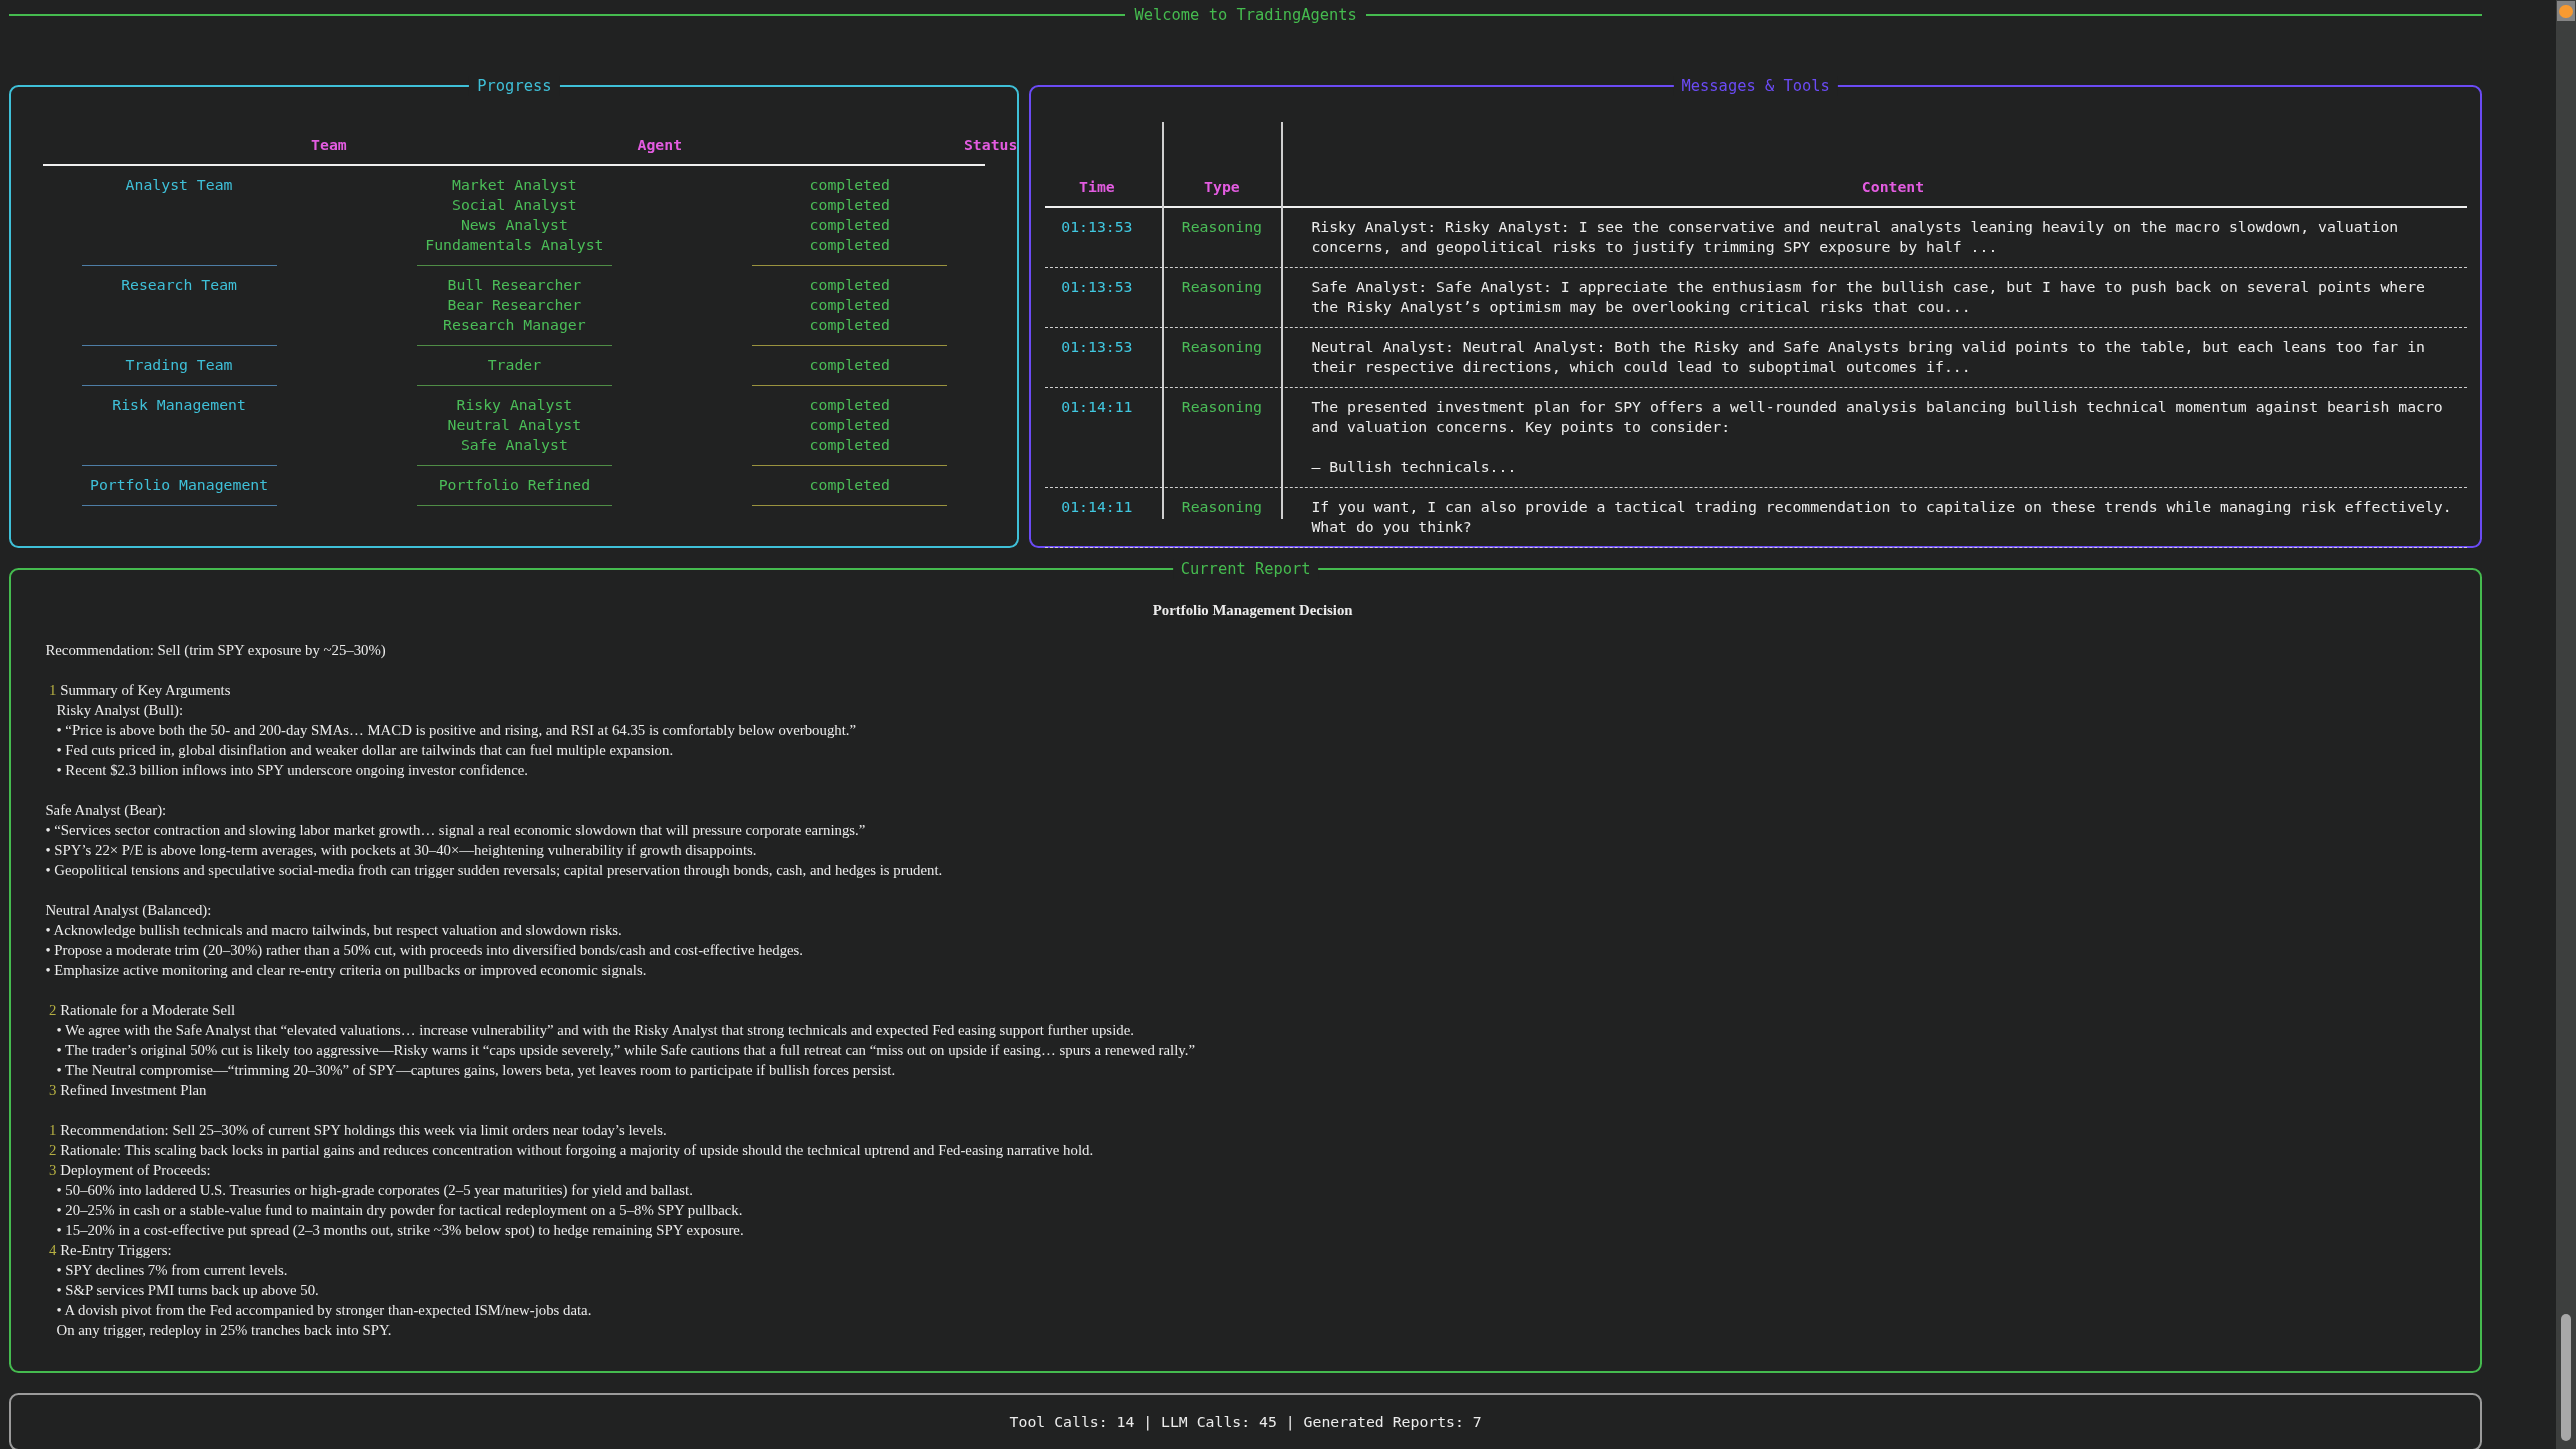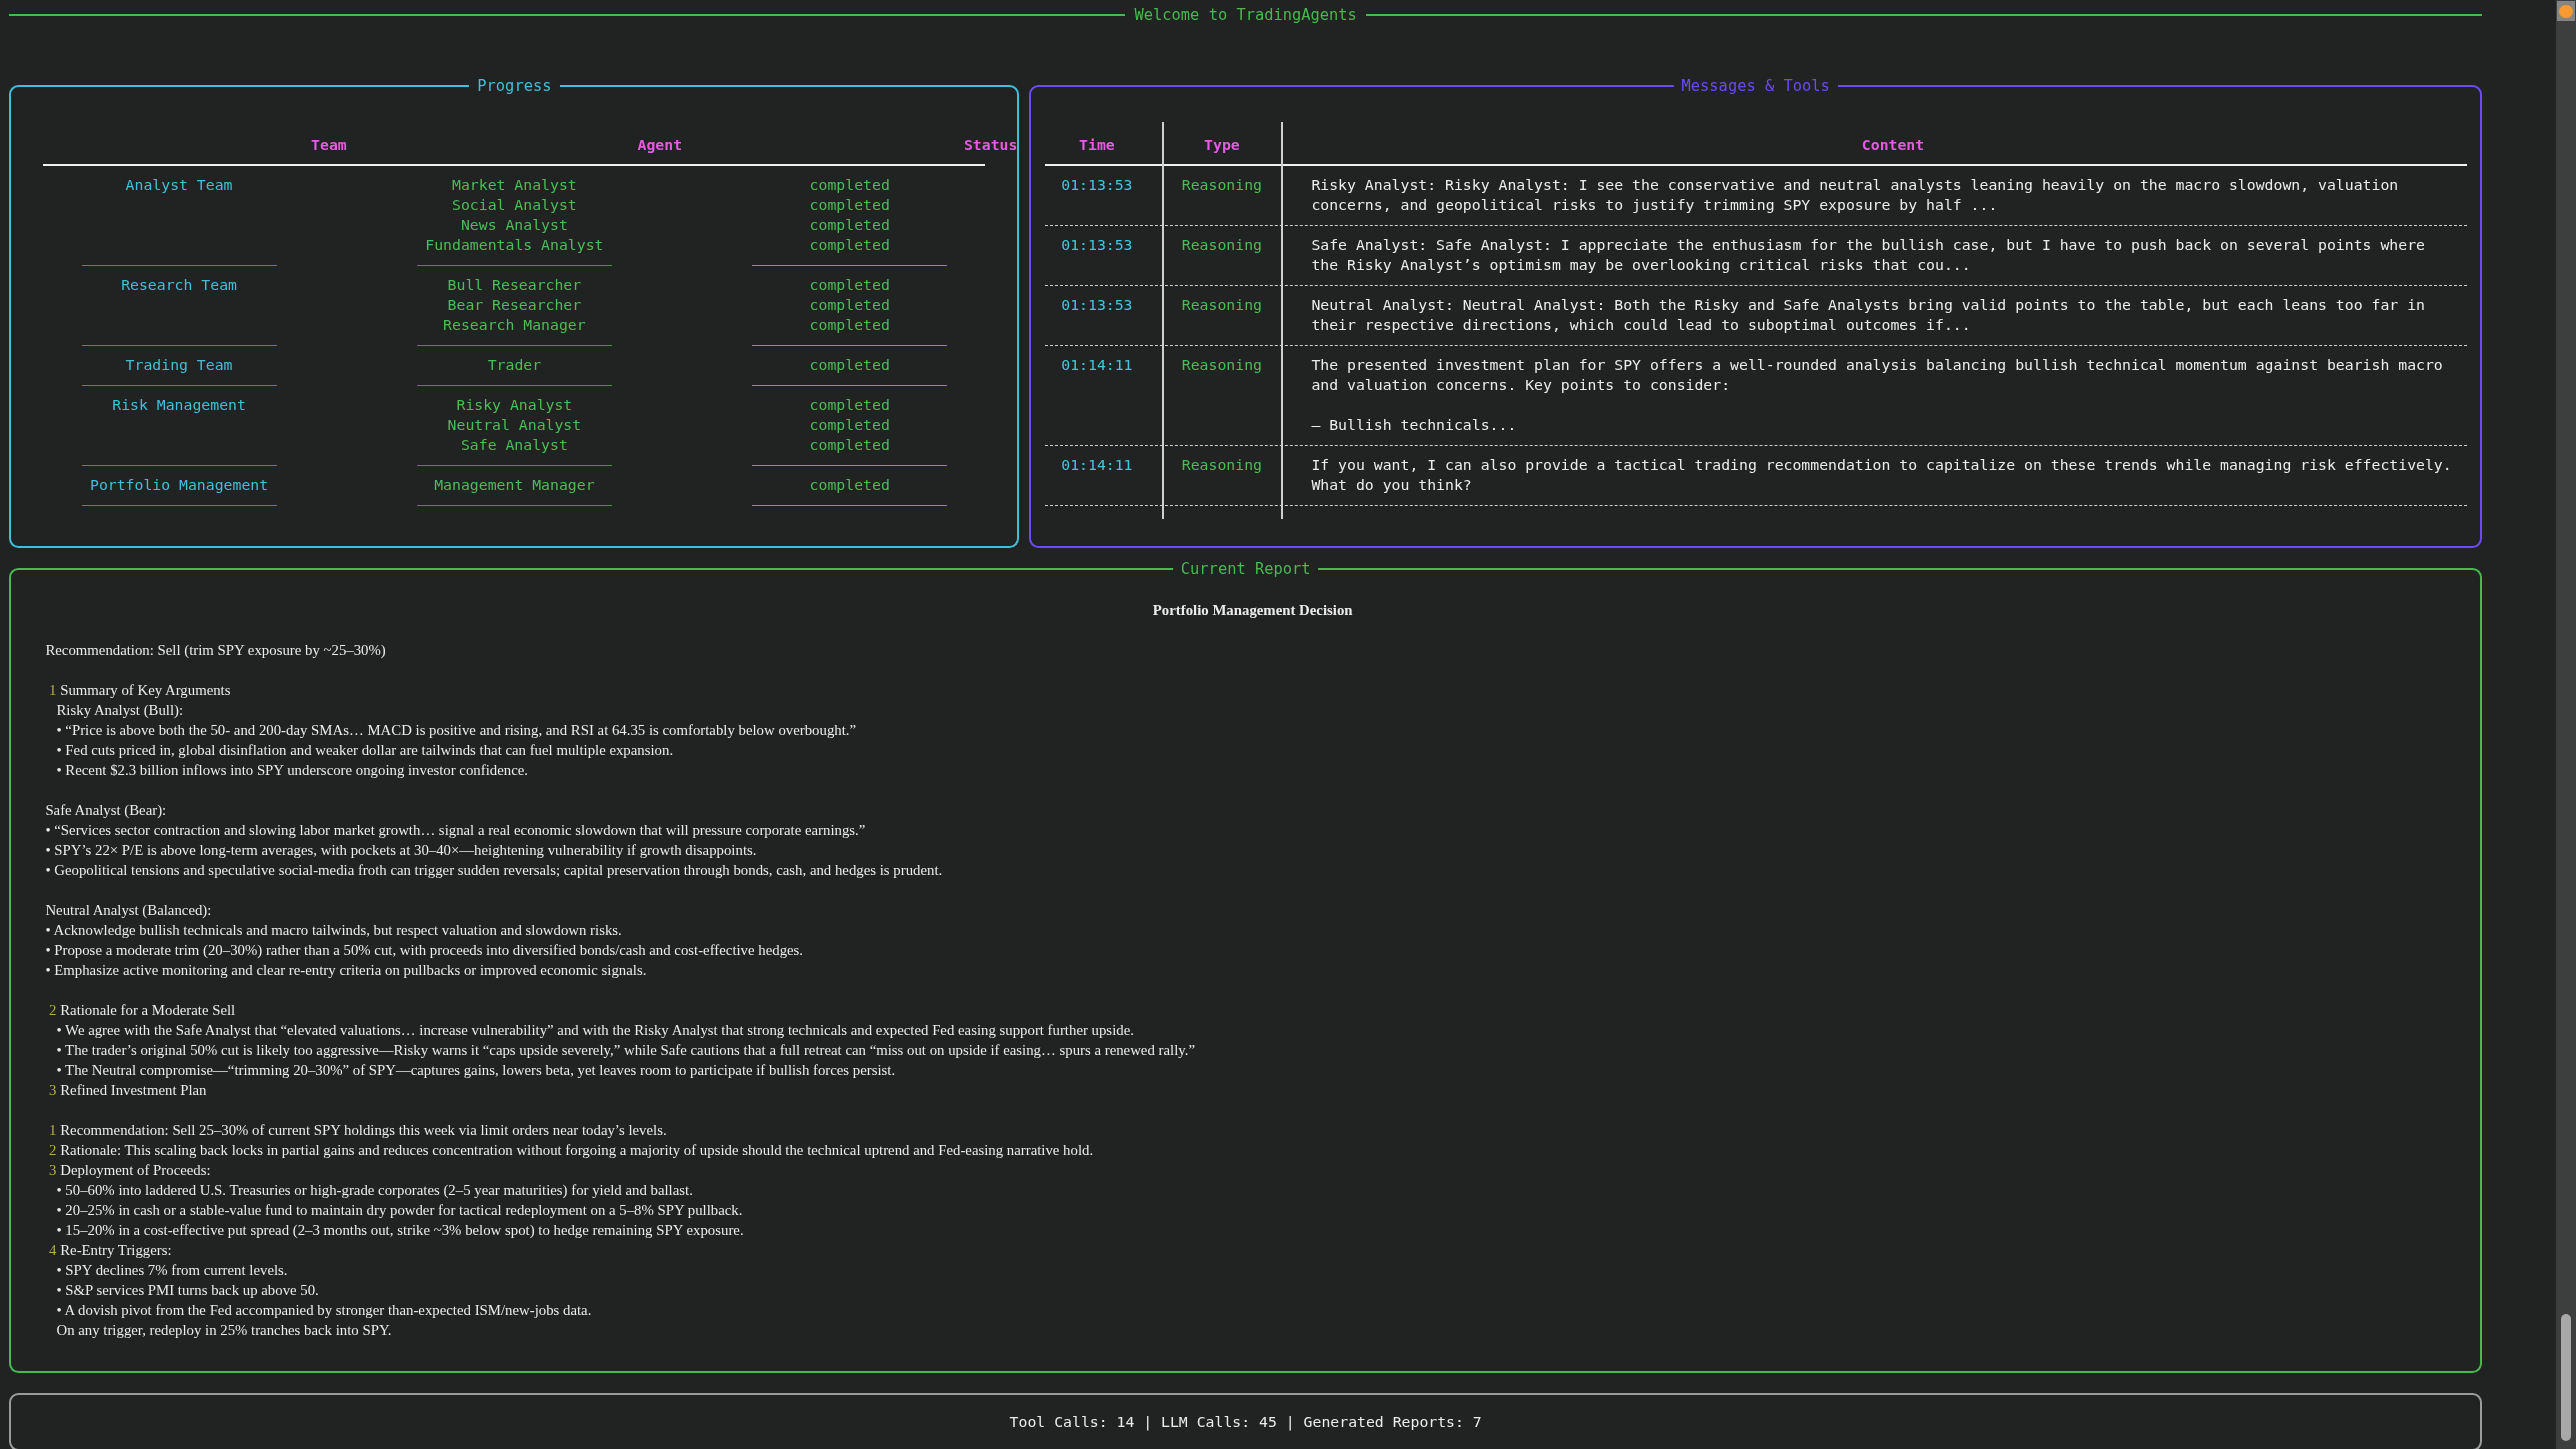--- a/index.html
+++ b/index.html
@@ -53,21 +53,21 @@
 
   
   .mtable{ padding-top:48px; position:relative; }
   .vline{ position:absolute; width:1.3px; background:#cfcfcf; top:35px; height:397px; }
   .vline.v1{ left:131px; } .vline.v2{ left:250px; }
   .mrow{ display:grid; grid-template-columns:131px 119px 1fr; }
   .mcell{ white-space:pre; }
   .timec{ text-align:center; color:var(--time-cyan); }
   .typec{ text-align:center; color:var(--row-green); }
   .contentc{ padding-left:30px; padding-right:5.4px; color:var(--text); }
-  .mhead .mcell{ color:var(--magenta); font-weight:bold; }
+  .mhead .mcell{ color:var(--magenta); font-weight:bold;margin-top:42px; }
   .mhead .contentc{ text-align:center; }
   .mhsep{ height:20px; display:flex; align-items:center; }
   .mhsep .hline{ flex:1; margin:0 13.4px; border-top:2px solid #f0f0f0; }
   .msep{ height:20px; position:relative; }
   .msep::before{ content:""; position:absolute; left:13.4px; right:13.4px; top:9.4px;
                  border-top:1.3px dashed #cfcfcf; }
 
   
   .rbody{ padding:30px 20px 0 34px; }
   .rline{ height:20px; white-space:pre;font-family:Liberation Serif, serif; }
@@ -199,21 +199,21 @@
             </span>
             <span class="seg">
               <i></i>
             </span>
             <span class="seg">
               <i></i>
             </span>
           </div>
           <div class="prow">
             <div class="pcell teamc">Portfolio Management</div>
-            <div class="pcell agentc">Management Manager</div>
+            <div class="pcell agentc">Portfolio Refined</div>
             <div class="pcell statusc">completed</div>
           </div>
           <div class="psep">
             <span class="seg">
               <i></i>
             </span>
             <span class="seg">
               <i></i>
             </span>
             <span class="seg">

